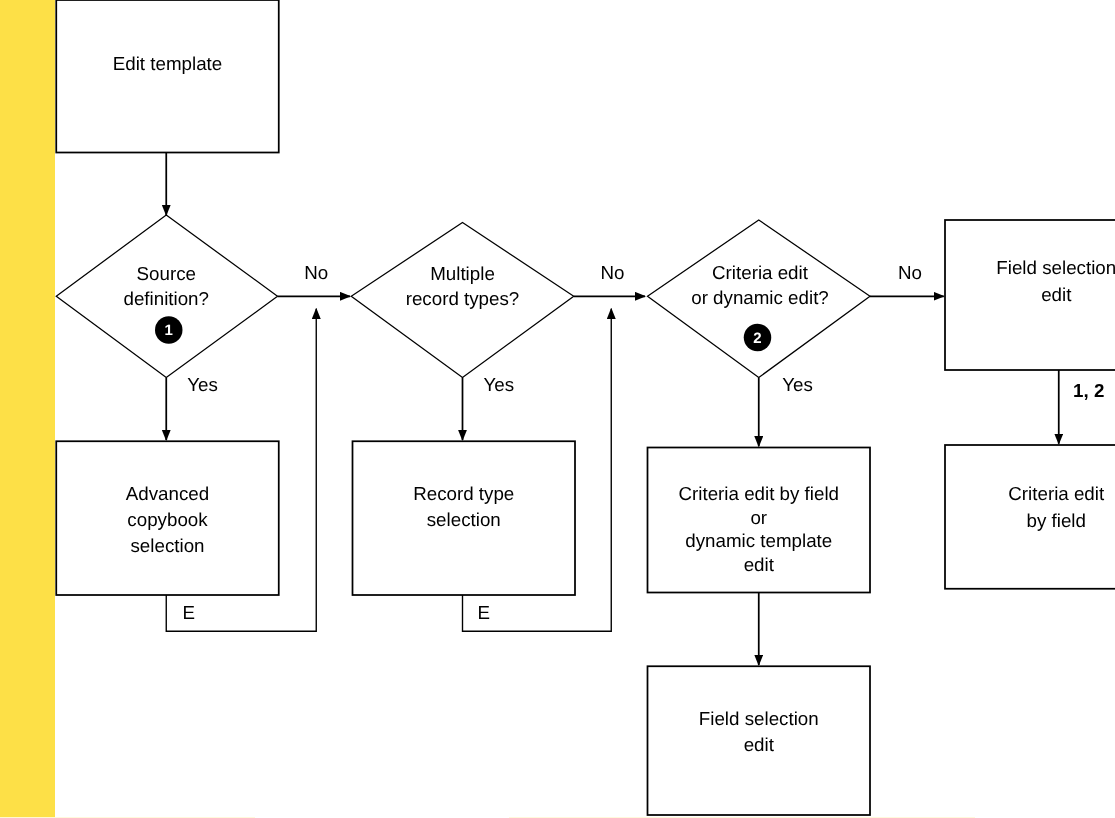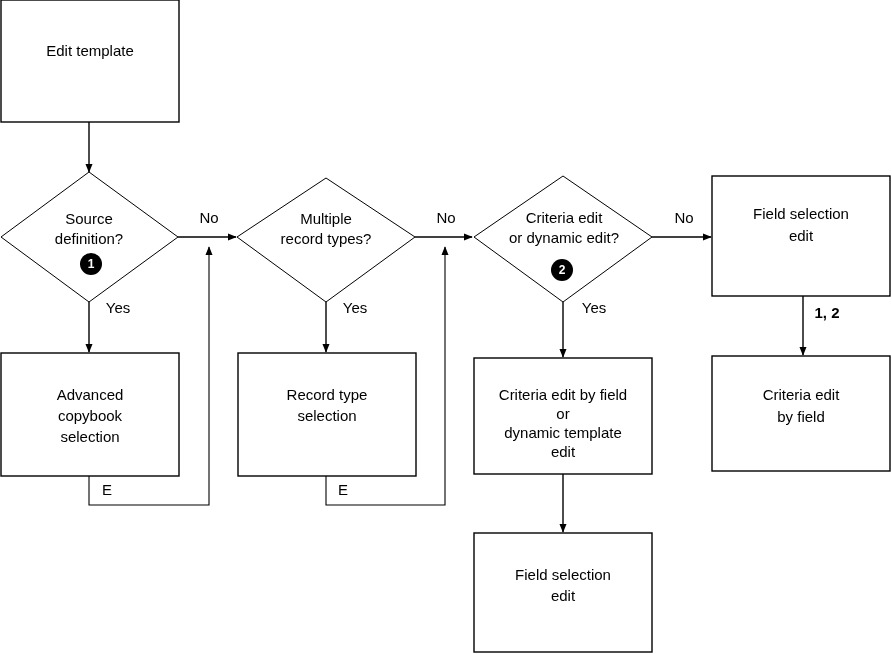--- a/index.html
+++ b/index.html
@@ -6,20 +6,21 @@
     margin: 0;
     padding: 0;
     background: #ffffff;
   }
   #canvas-wrap {
     position: relative;
     width: 736px;
     height: 654px;
     background: #fde047;
     font-family: "Liberation Sans", sans-serif;
+    padding-left: 44px;
   }
   svg#flowchart {
     display: block;
     width: 892px;
     height: 654px;
     background: #ffffff;
   }
   .shape-outline {
     fill: #ffffff;
     stroke: #000000;

